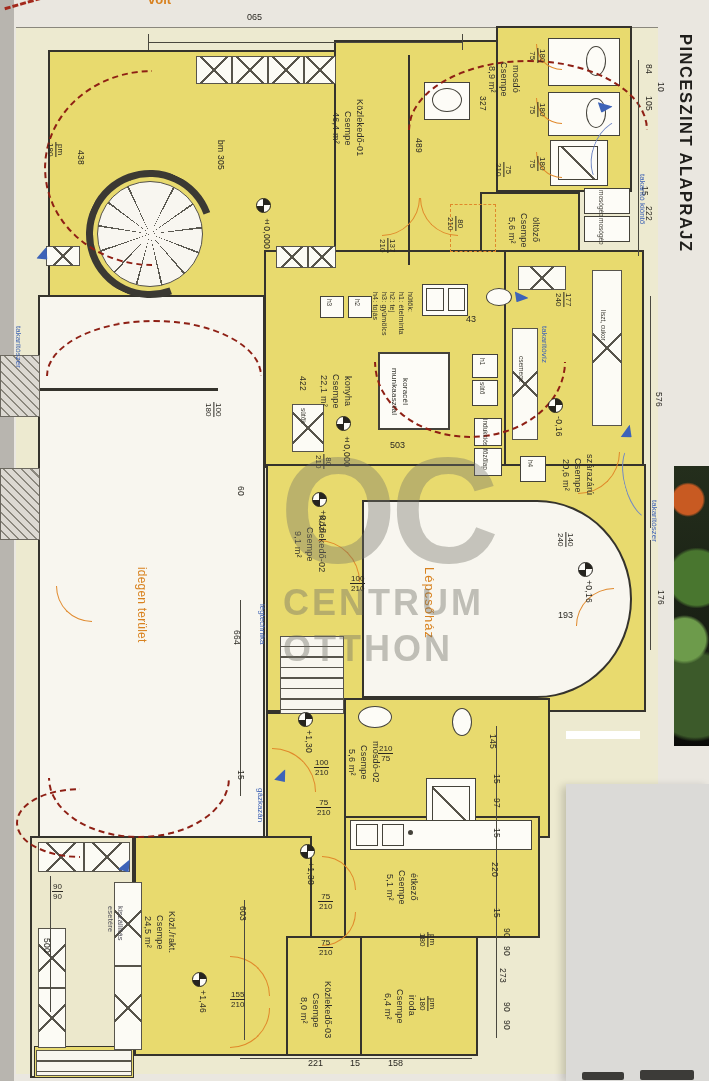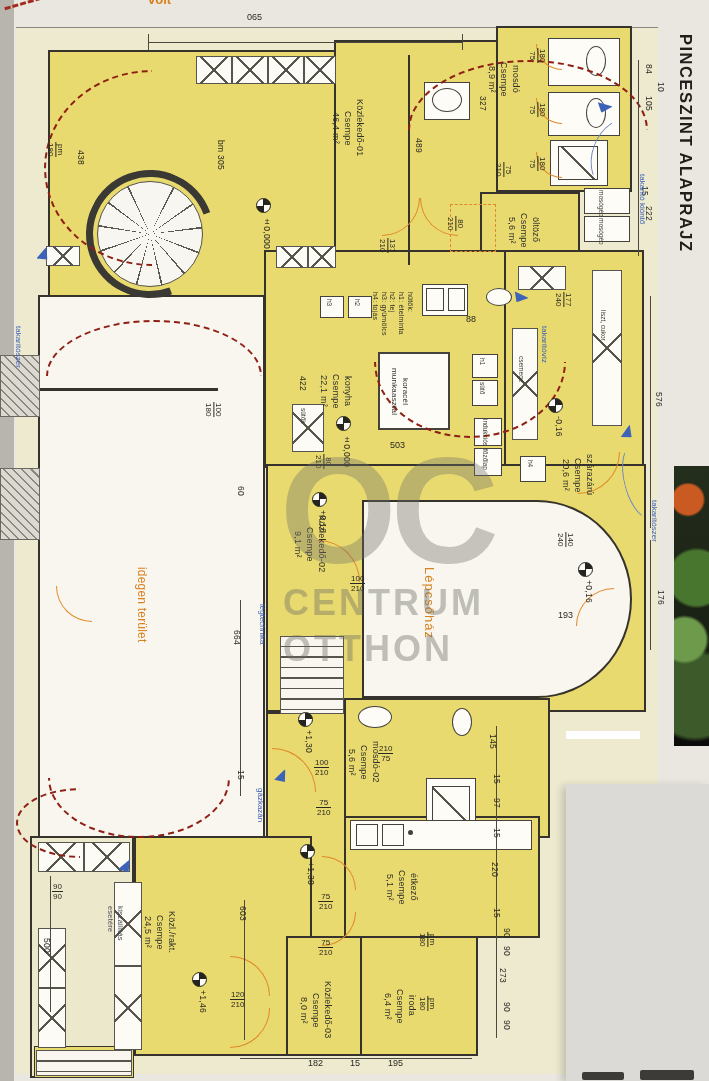--- a/index.html
+++ b/index.html
@@ -256,21 +256,21 @@
 <div class="dim v" style="left:640px;top:186px">15</div>
 <div class="dim v" style="left:644px;top:206px">222</div>
 <div class="frac rot90" style="left:448px;top:214px">
     <span>80</span>
     <span>210</span>
   </div>
 <div class="frac rot90" style="left:380px;top:236px">
     <span>137</span>
     <span>210</span>
   </div>
-<div class="dimh" style="left:466px;top:314px">88</div>
+<div class="dimh" style="left:466px;top:314px">43</div>
 <div class="dim v" style="left:298px;top:376px">422</div>
 <div class="frac rot90" style="left:316px;top:452px">
     <span>80</span>
     <span>210</span>
   </div>
 <div class="dimh" style="left:390px;top:440px">503</div>
 <div class="frac rot90" style="left:556px;top:290px">
     <span>177</span>
     <span>240</span>
   </div>
@@ -306,21 +306,21 @@
   </div>
 <div class="frac" style="left:318px;top:892px">
     <span>75</span>
     <span>210</span>
   </div>
 <div class="frac" style="left:318px;top:938px">
     <span>75</span>
     <span>210</span>
   </div>
 <div class="frac" style="left:230px;top:990px">
-    <span>120</span>
+    <span>155</span>
     <span>210</span>
   </div>
 <div class="dim v" style="left:488px;top:734px">145</div>
 <div class="dim v" style="left:492px;top:774px">15</div>
 <div class="dim v" style="left:492px;top:798px">97</div>
 <div class="dim v" style="left:492px;top:828px">15</div>
 <div class="dim v" style="left:490px;top:862px">220</div>
 <div class="dim v" style="left:492px;top:908px">15</div>
 <div class="dim v" style="left:502px;top:928px">90</div>
 <div class="dim v" style="left:502px;top:946px">90</div>
@@ -334,23 +334,23 @@
 <div class="frac rot90" style="left:420px;top:994px">
     <span>pm</span>
     <span>180</span>
   </div>
 <div class="frac" style="left:52px;top:882px">
     <span>90</span>
     <span>90</span>
   </div>
 <div class="dim v" style="left:42px;top:938px">500</div>
 <div class="dim v" style="left:238px;top:906px">603</div>
-<div class="dimh" style="left:308px;top:1058px">182</div>
+<div class="dimh" style="left:308px;top:1058px">221</div>
 <div class="dimh" style="left:350px;top:1058px">15</div>
-<div class="dimh" style="left:388px;top:1058px">195</div>
+<div class="dimh" style="left:388px;top:1058px">158</div>
 
 <div class="rlabel" style="left:330px;top:88px;height:80px">
   <div>Közlekedő-01</div>
   <div>Csempe</div>
   <div>46,4 m²</div>
 </div>
 <div class="dim v" style="left:216px;top:140px">bm 305</div>
 <div class="rlabel" style="left:486px;top:48px;height:62px">
   <div>mosdó</div>
   <div>Csempe</div>

